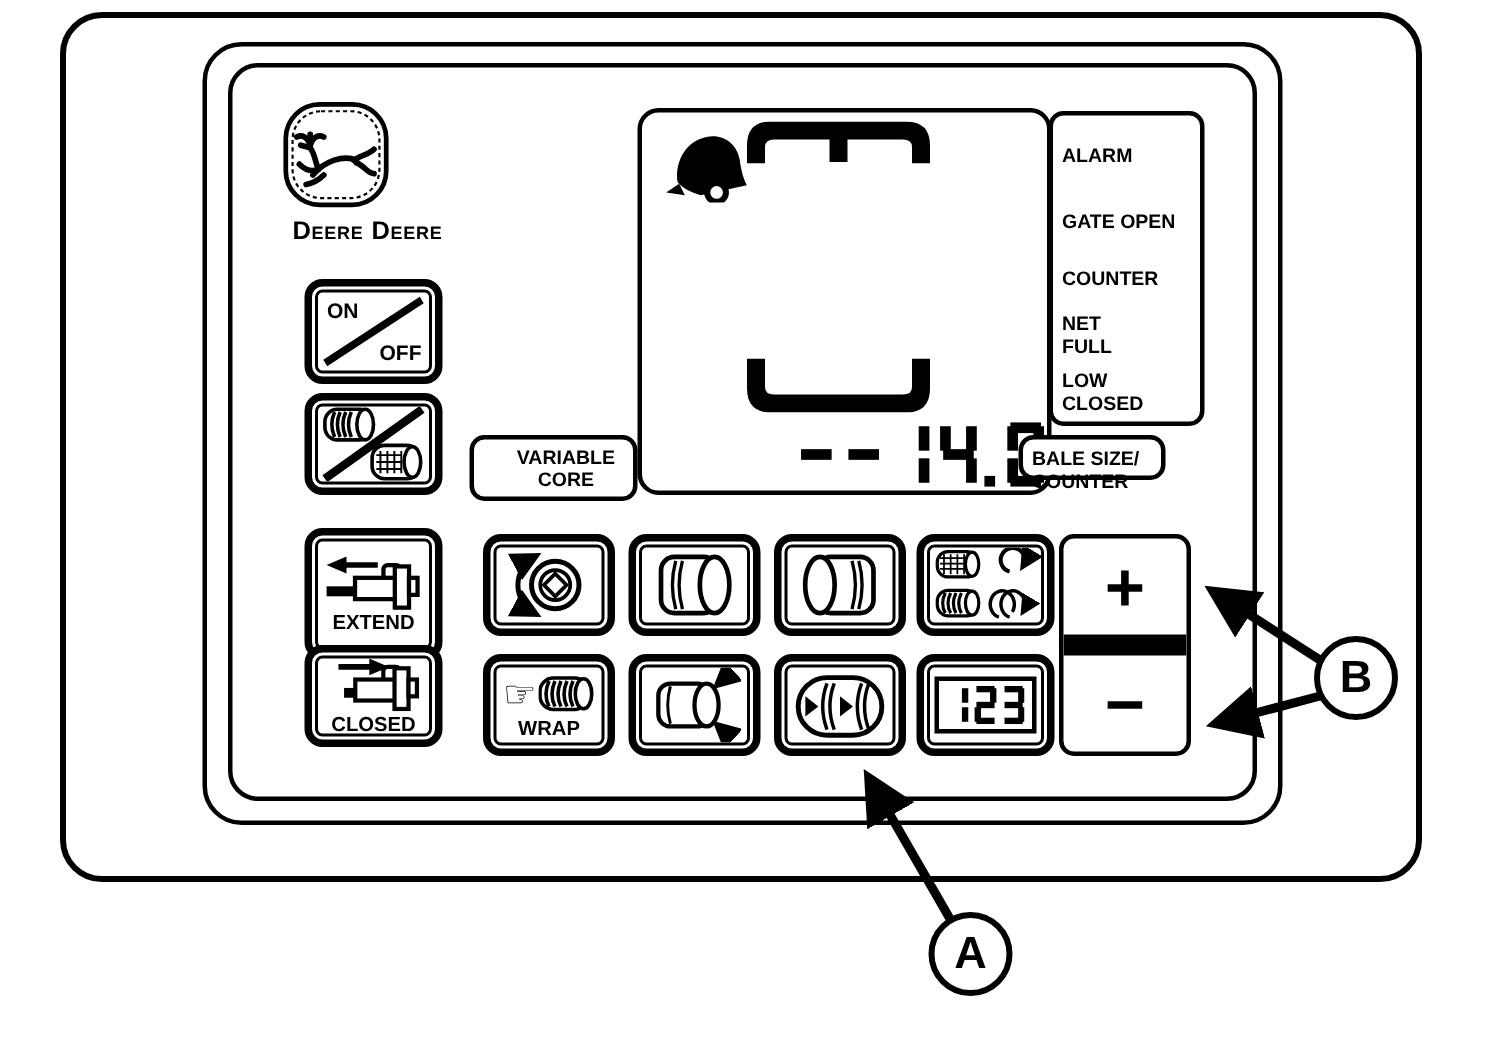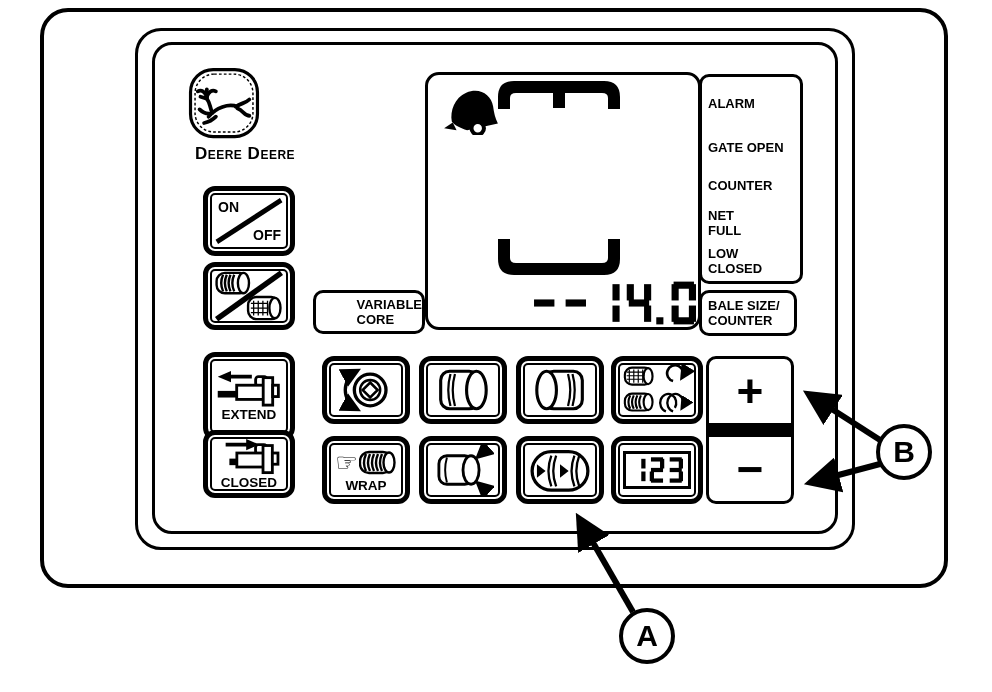--- a/index.html
+++ b/index.html
@@ -81,21 +81,21 @@
           <ellipse cx="65" cy="40" rx="6" ry="11" fill="#fff"></ellipse>
           <path d="M42 32 v16 M47 32 v16 M52 32 v16 M57 32 v16" stroke-width="1.4"></path>
           <path d="M39 35 h18 M39 40 h18 M39 45 h18" stroke-width="1.4"></path>
         </g>
         <line x1="2" y1="52" x2="72" y2="2" stroke="#000" stroke-width="6"></line>
       </svg>
     </div>
   </div>
 
   <div class="panel" style="left:313px;top:290px;width:112px;height:44px">
-    <div class="lbl" style="right:0;top:5px;text-align:left">VARIABLE
+    <div class="lbl" style="right:12px;top:5px;text-align:center">VARIABLE
 CORE</div>
   </div>
 
   <div class="panel" style="left:425px;top:72px;width:276px;height:258px;border-radius:14px">
     <svg style="position:absolute;left:16px;top:12px" width="54" height="48" viewBox="0 0 56 50">
       <path d="M8 36 C6 25 11 11 23 6 C37 0 49 8 51 20 C52 27 53 32 56 38 L24 45 C17 43 11 40 8 36 Z" fill="#000"></path>
       <path d="M9 37 L0 43 L13 45 Z" fill="#000"></path>
       <circle cx="35" cy="43" r="6.5" fill="#fff" stroke="#000" stroke-width="4.2"></circle>
     </svg>
     <svg style="position:absolute;left:70px;top:6px" width="122" height="28" viewBox="0 0 122 28">
@@ -126,21 +126,21 @@
 
   <div class="panel" style="left:699px;top:74px;width:104px;height:210px">
     <div class="lbl" style="left:6px;top:20px">ALARM</div>
     <div class="lbl" style="left:6px;top:64px">GATE OPEN</div>
     <div class="lbl" style="left:6px;top:102px">COUNTER</div>
     <div class="lbl" style="left:6px;top:132px">NET
 FULL</div>
     <div class="lbl" style="left:6px;top:170px">LOW
 CLOSED</div>
   </div>
-  <div class="panel" style="left:699px;top:290px;width:98px;height:46px">
+  <div class="panel" style="left:679px;top:290px;width:98px;height:30px">
     <div class="lbl" style="left:6px;top:6px">BALE SIZE/
 COUNTER</div>
   </div>
 
   <div class="btn" style="left:203px;top:352px;width:92px;height:88px">
     <div class="btn-inner">
       <svg width="66" height="36" viewBox="0 0 66 38">
         <path d="M36 6 L12 6" stroke="#000" stroke-width="4"></path>
         <path d="M14 0 L0 6 L14 12 Z" fill="#000"></path>
         <rect x="0" y="21" width="22" height="7" fill="#000"></rect>

